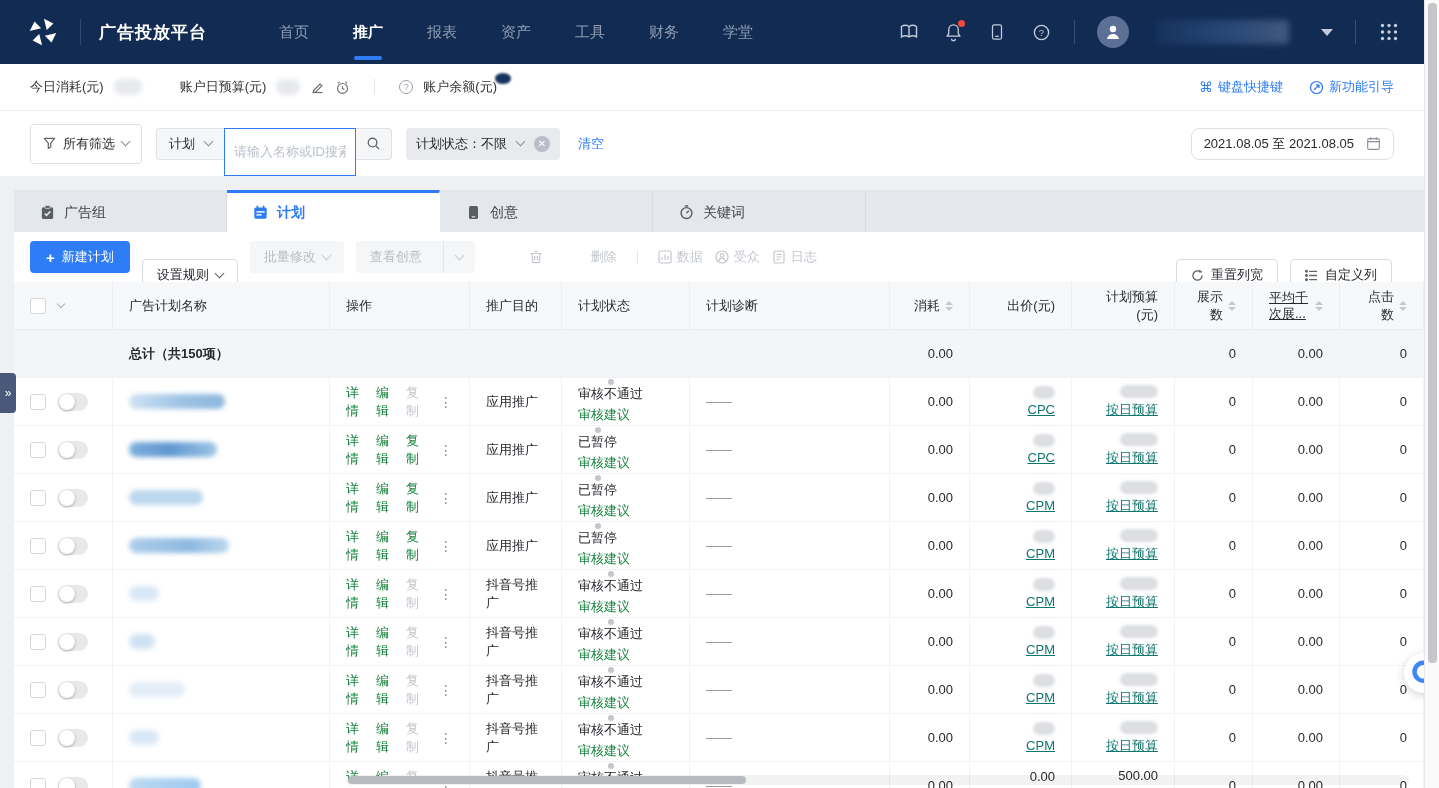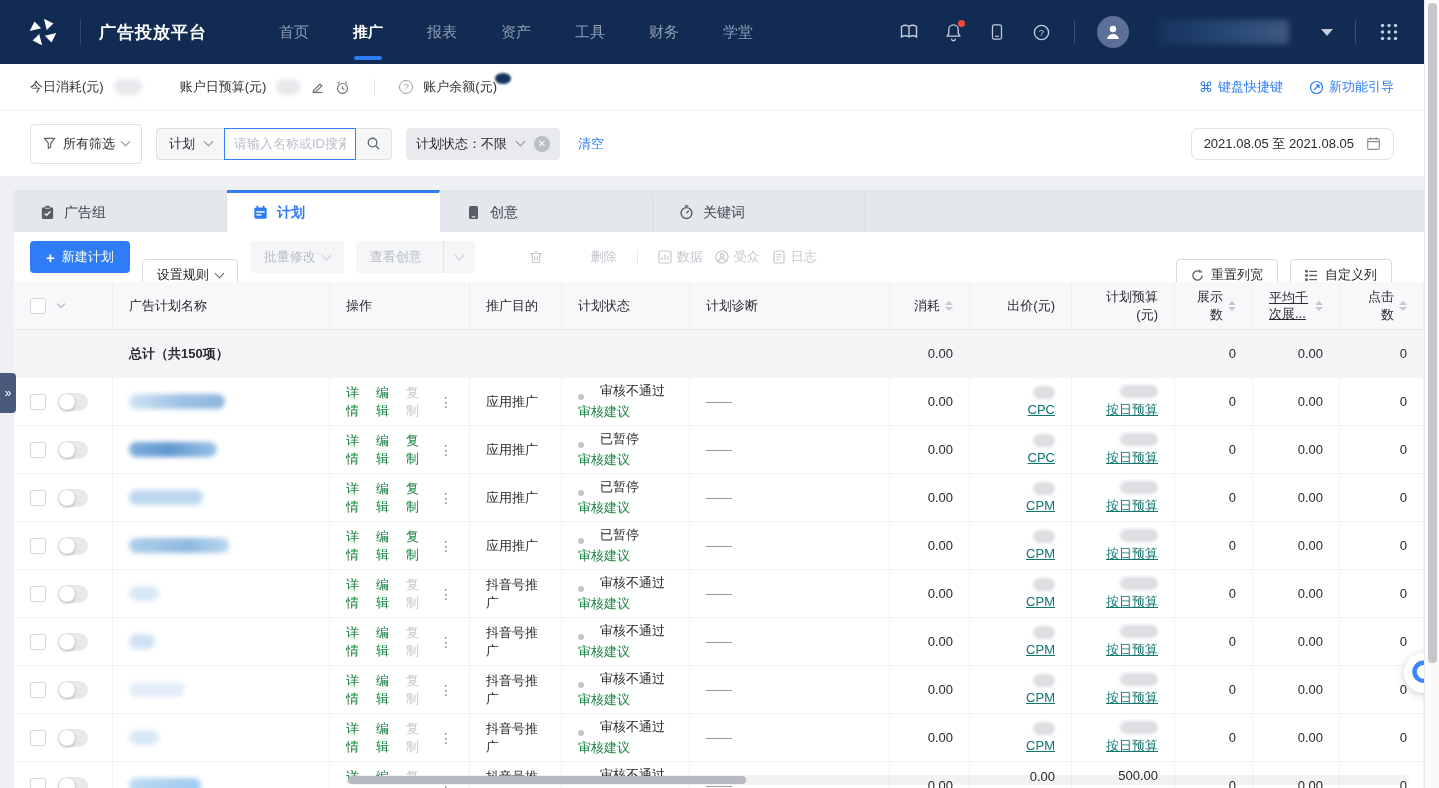--- a/index.html
+++ b/index.html
@@ -37,21 +37,21 @@
   .qmark { width:14px; height:14px; border:1px solid #9aa0a8; border-radius:50%; color:#9aa0a8; font-size:9px; display:flex; align-items:center; justify-content:center; }
   .acct-links { margin-left:auto; display:flex; gap:26px; }
   .blue-link { color:#2e7cf6; display:flex; align-items:center; gap:5px; cursor:pointer; }
   .cmd-glyph { font-size:14px; }
 
   .filters { height:65px; display:flex; align-items:center; padding:0 30px; gap:14px; }
   .btn32 { height:40px; border:1px solid #dfe1e5; border-radius:4px; background:#fff; display:flex; align-items:center; gap:7px; padding:0 12px; cursor:pointer; }
   .cd { display:inline-block; width:7px; height:7px; border-right:1.5px solid #8a9099; border-bottom:1.5px solid #8a9099; transform:rotate(45deg); margin-top:-4px; }
   .sgroup { display:flex; height:32px; }
   .seg-select { display:flex; align-items:center; gap:10px; padding:0 12px; background:#f5f6f8; border:1px solid #dfe1e5; border-right:none; border-radius:4px 0 0 4px; }
-  .seg-input { width:132px; height:32px; border:1px solid #2e7cf6; padding:0 9px; font-size:13px; outline:none; font-family:inherit; }
+  .seg-input { width:132px; height:48px; border:1px solid #2e7cf6; padding:0 9px; font-size:13px; outline:none; font-family:inherit; }
   .seg-input::placeholder { color:#bac0ca; }
   .seg-search { width:36px; background:#f5f6f8; border:1px solid #dfe1e5; border-left:none; border-radius:0 4px 4px 0; display:flex; align-items:center; justify-content:center; color:#5f646b; cursor:pointer; }
   .status-pill { height:32px; background:#e8eaee; border-radius:4px; display:flex; align-items:center; gap:10px; padding:0 10px; cursor:pointer; }
   .clear-x { width:16px; height:16px; border-radius:50%; background:#b9bec7; color:#fff; font-size:10px; display:flex; align-items:center; justify-content:center; cursor:pointer; }
   .clear-link { color:#2e7cf6; cursor:pointer; margin-left:4px; }
   .datebox { margin-left:auto; height:32px; border:1px solid #dfe1e5; border-radius:8px; background:#fff; display:flex; align-items:center; gap:12px; padding:0 12px; cursor:pointer; }
   .datebox .ic { color:#8a9099; display:flex; }
 
   
   .main { position:absolute; top:190px; left:0; right:15px; bottom:0; }
@@ -99,21 +99,21 @@
   .sort .up { border-bottom:4px solid #c5c9cf; }
   .sort .dn { border-top:4px solid #c5c9cf; }
   .wrapcell { line-height:16px; white-space:normal; width:52px; text-align:left; }
   .th.num.avgh { justify-content:flex-end;text-decoration:underline; }
   .lnk { color:#15803d; cursor:pointer; }
   .lnk.dis { color:#c3c7cd; cursor:default; }
   .c-ops { gap:11px; }
   .more { color:#8a9099; font-size:14px; margin-left:3px; cursor:pointer; }
   .col2 { flex-direction:column; align-items:flex-start; justify-content:center; gap:3px; }
   .col2r { flex-direction:column; align-items:flex-end; justify-content:center; gap:3px; }
-  .sline { display:flex; align-items:flex-end; gap:16px; }
+  .sline { display:flex; align-items:center; gap:0;flex-direction:column; }
   .dot { width:6px; height:6px; border-radius:50%; background:#c2c6cc; }
   .sub { color:#0f766e;text-decoration:underline; }
   .gblur { height:13px; background:#dcdee1; border-radius:7px; filter:blur(1.5px); display:inline-block; }
   .w22 { width:22px; } .w36 { width:38px; }
   .nblur { height:15px; border-radius:8px; filter:blur(2.5px); }
   .trow:nth-child(1) .nblur { width:96px; background:linear-gradient(90deg,#cfe2f3,#9cc2e4 55%,#8db7dd); }
   .trow:nth-child(2) .nblur { width:88px; background:linear-gradient(90deg,#7fb0dc,#5f97cf 45%,#9dc4e6); }
   .trow:nth-child(3) .nblur { width:74px; background:#bcd7ee; }
   .trow:nth-child(4) .nblur { width:100px; background:linear-gradient(90deg,#aecde9,#8db9e0 60%,#bcd7ee); }
   .trow:nth-child(5) .nblur { width:30px; background:#d9e8f6; }

